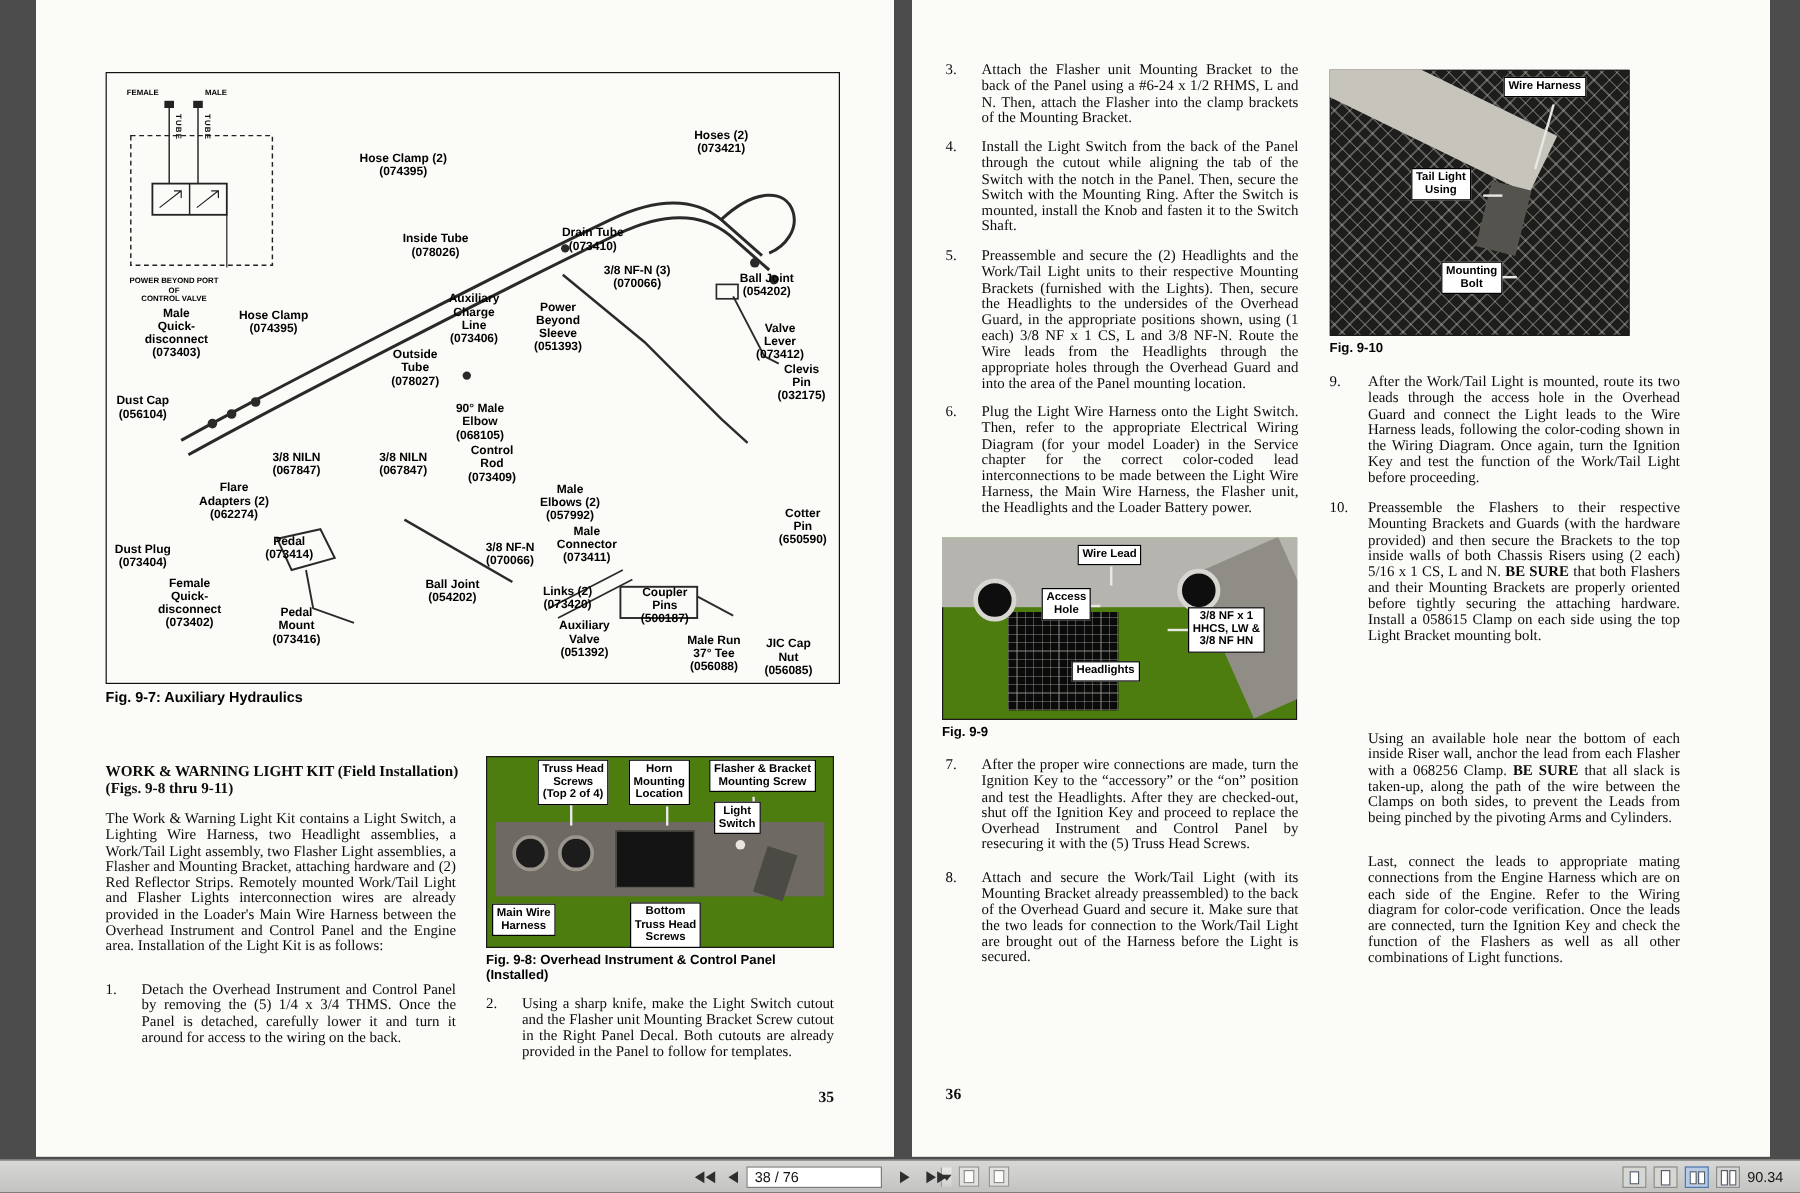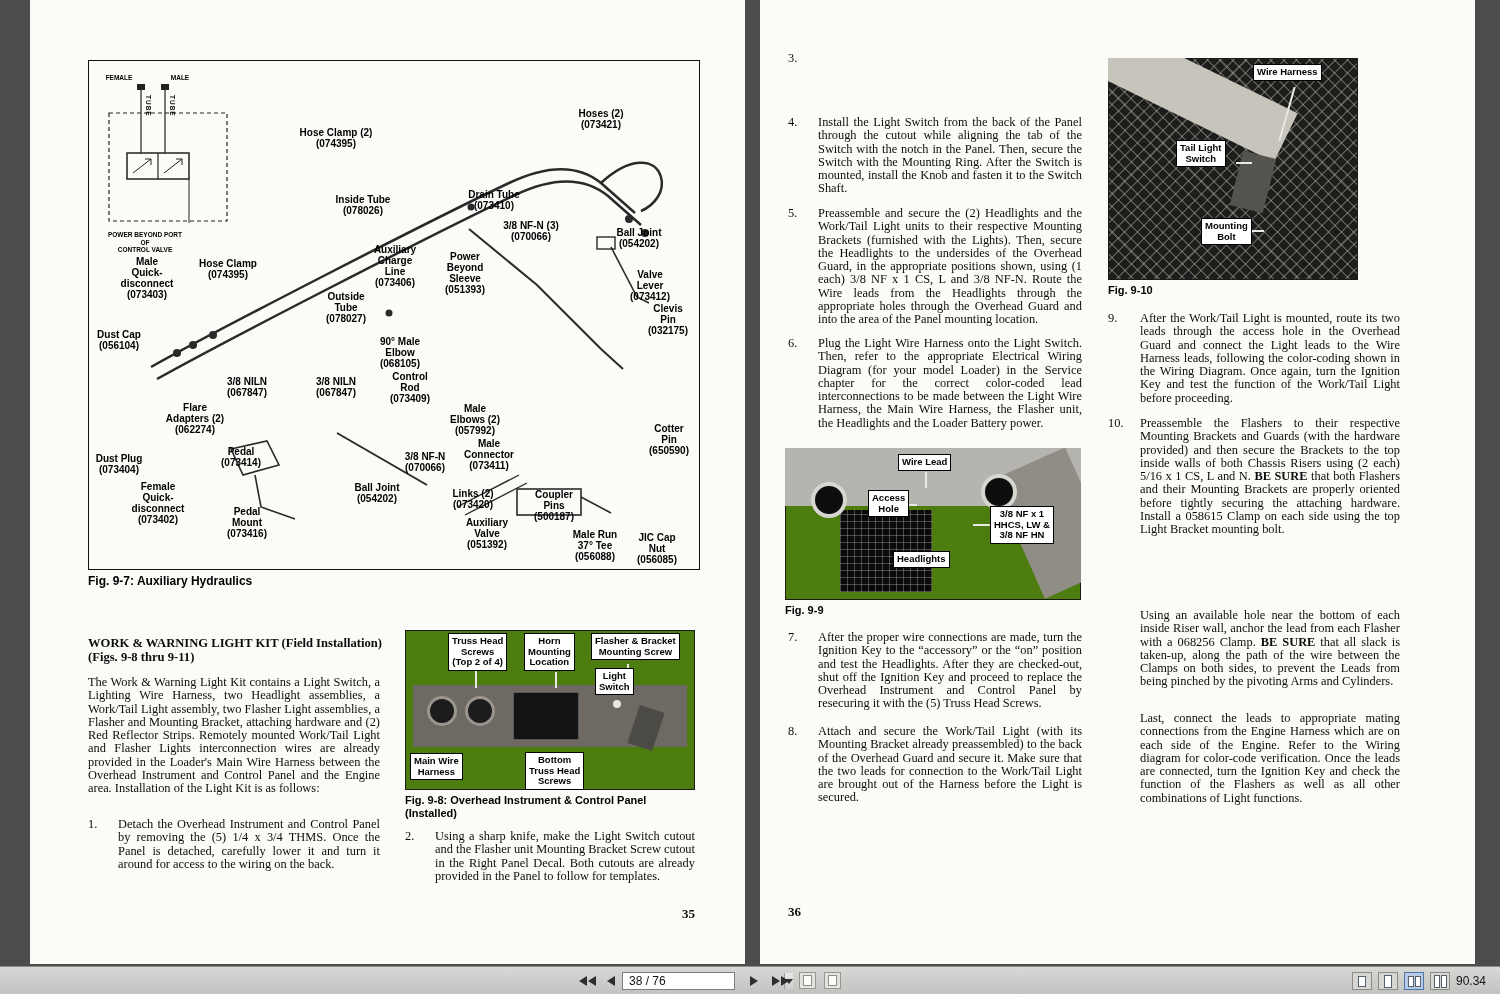--- a/index.html
+++ b/index.html
@@ -260,20 +260,21 @@
       <span class="b">Using a sharp knife, make the Light Switch cutout and the Flasher unit Mounting Bracket Screw cutout in the Right Panel Decal. Both cutouts are already provided in the Panel to follow for templates.</span>
     </div>
 
     <div class="pagenum" style="left:652px;top:906px;width:30px">35</div>
   </div>
 
   <div class="page page-right">
 
     <div class="item" style="left:28px;top:52px;width:294px">
       <span class="n">3.</span>
+      <span class="b">Attach the Flasher unit Mounting Bracket to the back of the Panel using a #6-24 x 1/2 RHMS, L and N. Then, attach the Flasher into the clamp brackets of the Mounting Bracket.</span>
     </div>
     <div class="item" style="left:28px;top:116px;width:294px">
       <span class="n">4.</span>
       <span class="b">Install the Light Switch from the back of the Panel through the cutout while aligning the tab of the Switch with the notch in the Panel. Then, secure the Switch with the Mounting Ring. After the Switch is mounted, install the Knob and fasten it to the Switch Shaft.</span>
     </div>
     <div class="item" style="left:28px;top:207px;width:294px">
       <span class="n">5.</span>
       <span class="b">Preassemble and secure the (2) Headlights and the Work/Tail Light units to their respective Mounting Brackets (furnished with the Lights). Then, secure the Headlights to the undersides of the Overhead Guard, in the appropriate positions shown, using (1 each) 3/8 NF x 1 CS, L and 3/8 NF-N. Route the Wire leads from the Headlights through the appropriate holes through the Overhead Guard and into the area of the Panel mounting location.</span>
     </div>
     <div class="item" style="left:28px;top:337px;width:294px">
@@ -310,21 +311,21 @@
     </div>
 
     <div class="photo mesh" style="left:348px;top:58px;width:250px;height:222px;background-color:#1d1d1b">
       <div class="shape" style="left:-50px;top:0px;width:240px;height:54px;background:#c7c4bc;transform:rotate(26deg)"></div>
       <div class="shape" style="left:128px;top:96px;width:34px;height:56px;background:#55534d;transform:rotate(14deg)"></div>
       <div class="lead" style="left:178px;top:28px;width:2px;height:56px;transform:rotate(16deg)"></div>
       <div class="lead" style="left:128px;top:104px;width:16px;height:2px"></div>
       <div class="lead" style="left:138px;top:172px;width:18px;height:2px"></div>
       <div class="plabel" style="left:145px;top:6px">Wire Harness</div>
       <div class="plabel" style="left:68px;top:82px">Tail Light
-Switch</div>
+Using</div>
       <div class="plabel" style="left:93px;top:160px">Mounting
 Bolt</div>
     </div>
     <div class="fig-caption small" style="left:348px;top:284px;width:290px">Fig. 9-10</div>
 
     <div class="item" style="left:348px;top:312px;width:292px">
       <span class="n" style="flex-basis:32px">9.</span>
       <span class="b">After the Work/Tail Light is mounted, route its two leads through the access hole in the Overhead Guard and connect the Light leads to the Wire Harness leads, following the color-coding shown in the Wiring Diagram. Once again, turn the Ignition Key and test the function of the Work/Tail Light before proceeding.</span>
     </div>
     <div class="item" style="left:348px;top:417px;width:292px">

